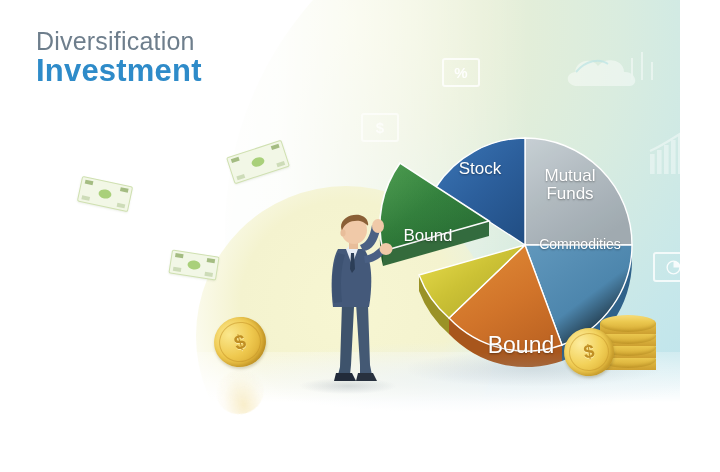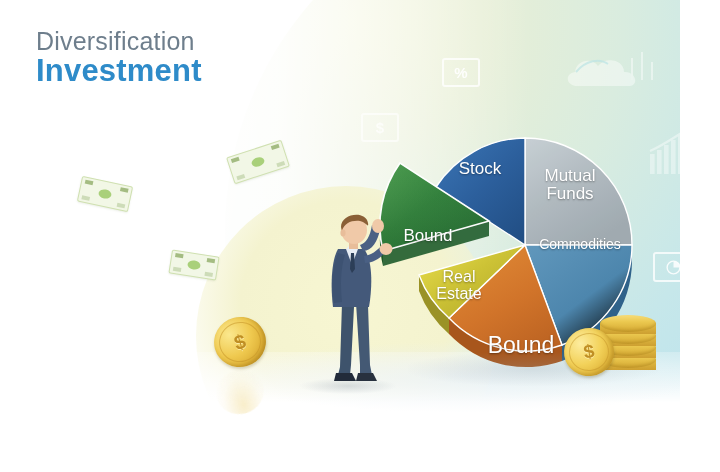--- a/index.html
+++ b/index.html
@@ -242,22 +242,20 @@
     </g>
 
     <path d="M525 138 A107 107 0 0 1 632 245 L525 245 Z" fill="#ffffff" opacity="0.07"></path>
   </svg>
 
   <div class="pie-label" id="lbl-stock">Stock</div>
   <div class="pie-label" id="lbl-mutual">Mutual
 Funds</div>
   <div class="pie-label" id="lbl-commodities">Commodities</div>
   <div class="pie-label" id="lbl-bound">Bound</div>
-  <div class="pie-label" id="lbl-realestate">Real
-Estate</div>
   <div class="pie-label" id="lbl-crypto">Bound</div>
 
   <svg id="man" viewBox="0 0 80 182">
 
     <path d="M26 96 L24 160 L22 168 L34 168 L35 158 L38 100 Z" fill="#3e536c"></path>
     <path d="M40 96 L44 158 L44 168 L56 168 L54 158 L52 98 Z" fill="#445974"></path>
 
     <path d="M20 166 L36 166 L40 174 L18 174 Z" fill="#222b3a"></path>
     <path d="M42 166 L57 166 L61 174 L40 174 Z" fill="#28313f"></path>
 

